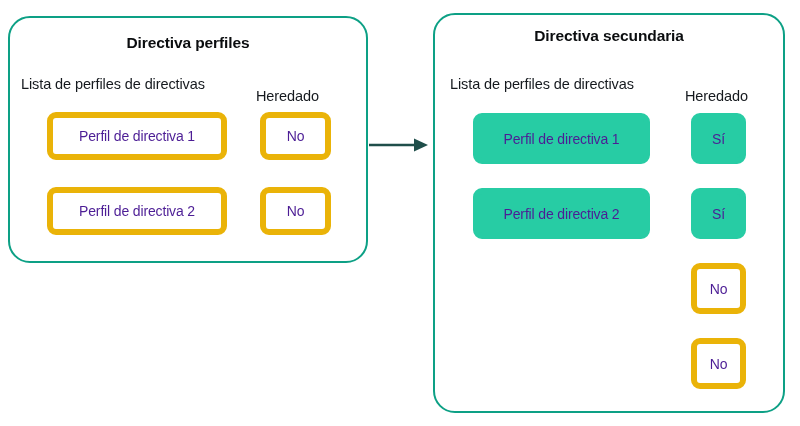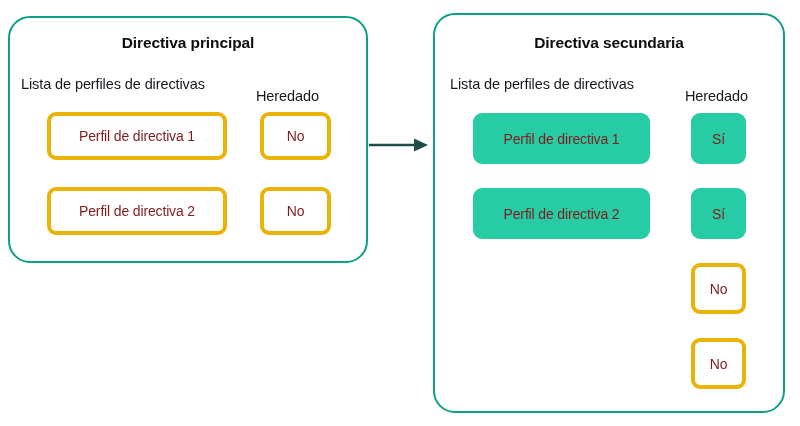--- a/index.html
+++ b/index.html
@@ -46,21 +46,21 @@
     position: absolute;
     left: 0;
     right: 0;
     text-align: center;
     font-size: 15.5px;
     font-weight: bold;
     color: #0b0d0f;
     letter-spacing: -0.1px;
   }
   .panel.primary .panel-title { top: 16px; }
-  .panel.secondary .panel-title { top: 19px; }
+  .panel.secondary .panel-title { top: 12px; }
 
   
   .col-headers {
     position: absolute;
     left: 0;
     right: 0;
     font-size: 14.5px;
     font-weight: normal;
     color: #15191e;
     letter-spacing: -0.1px;
@@ -94,25 +94,25 @@
   .row {
     position: relative;
     height: 75px;
   }
 
   .chip {
     position: absolute;
     box-sizing: border-box;
     display: flex;
     align-items: center;
-    border: 4px solid #eab308;
+    border: 6px solid #eab308;
     border-radius: 9px;
     background: #ffffff;
     font-size: 14px;
-    color: #7f1d1d;
+    color: #4c1d95;
     letter-spacing: -0.15px;
     white-space: nowrap;
   }
   .chip.filled {
     background: #27CCA4;
     border-color: #27CCA4;
   }
 
   .chip.profile {
     left: 37px;
@@ -149,21 +149,21 @@
     width: 62px;
     height: 26px;
   }
 </style>
 </head>
 <body>
 
 <div class="diagram">
 
   <div class="panel primary">
-    <div class="panel-title">Directiva principal</div>
+    <div class="panel-title">Directiva perfiles</div>
 
     <div class="col-headers">
       <span class="col-header-profiles">Lista de perfiles de directivas</span>
       <span class="col-header-inherited">Heredado</span>
     </div>
 
     <div class="rows">
 
       <div class="row">
         <div class="chip profile">Perfil de directiva 1</div>

